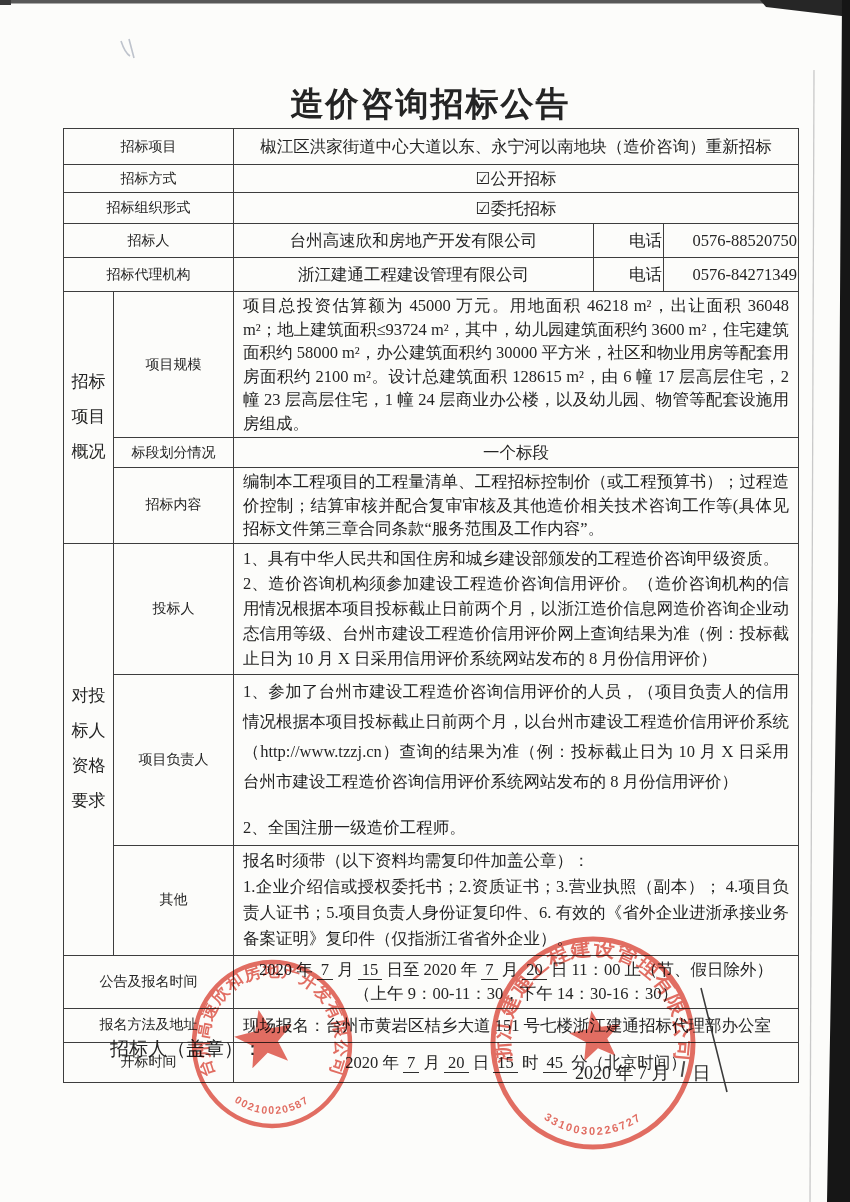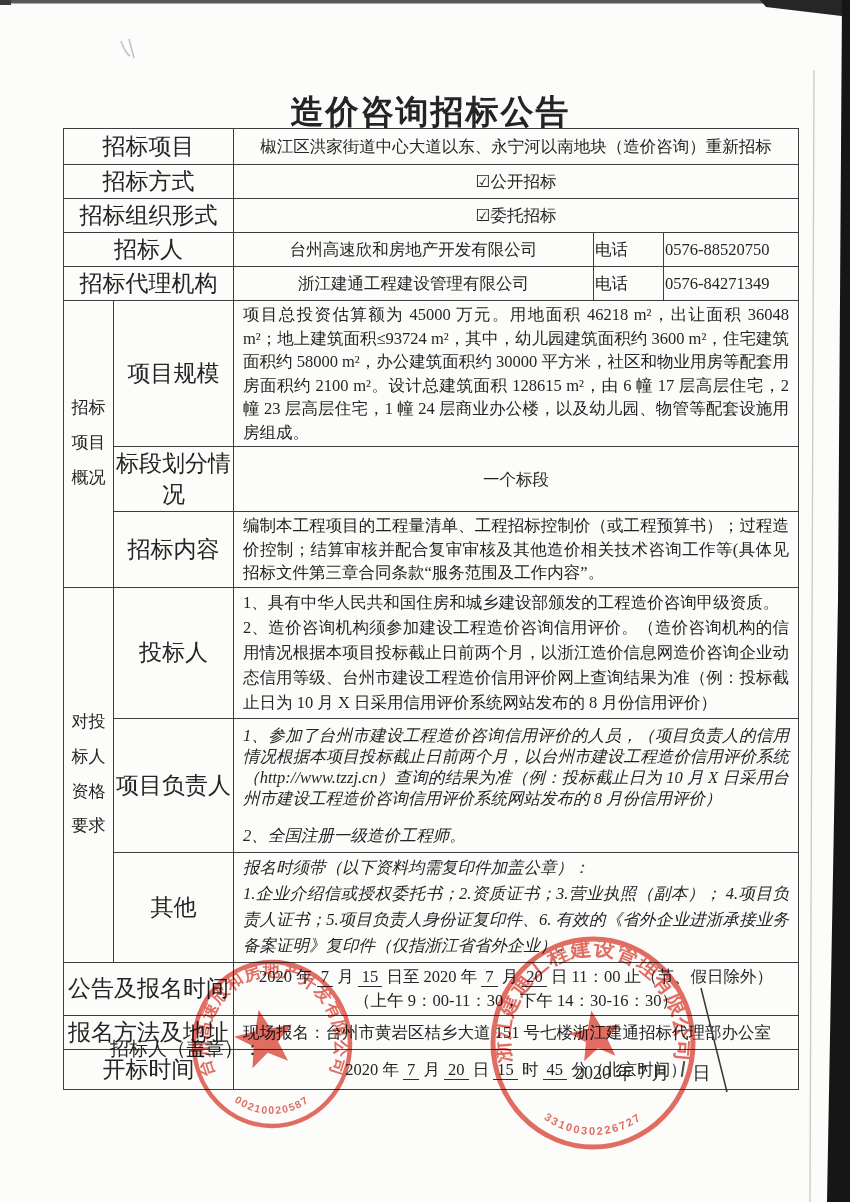--- a/index.html
+++ b/index.html
@@ -1,39 +1,39 @@
 <!DOCTYPE html>
 <html><head>
 <meta charset="utf-8">
 <style>
   html,body{margin:0;padding:0;background:#e8e8e8;}
   .page{position:relative;width:850px;height:1202px;background:#fcfcfa;overflow:hidden;
         font-family:"Liberation Serif","DejaVu Serif",serif;color:#242424;}
   .artifacts{position:absolute;left:0;top:0;z-index:5;pointer-events:none;}
 
-  .doc-title{position:absolute;left:63px;top:90px;width:735px;text-align:center;
+  .doc-title{position:absolute;left:63px;top:82px;width:735px;text-align:center;
              font-size:33px;font-weight:bold;letter-spacing:2px;z-index:1;}
 
   table.tender{position:absolute;left:63px;top:128px;width:735px;z-index:1;
                border-collapse:collapse;table-layout:fixed;}
   table.tender td{border:1.5px solid #3d3d3d;overflow:hidden;}
-  .lbl{text-align:center;vertical-align:middle;font-size:23px;}
+  .lbl{text-align:center;vertical-align:middle;font-size:14px;}
   .ct{font-size:16.5px;padding:2px 9px;vertical-align:middle;text-align:justify;line-height:23px;}
   .center{text-align:center;text-align-last:center;}
   .glabel{text-align:center;vertical-align:middle;font-size:17px;}
   .glabel span{display:inline-block;width:2.15em;word-break:break-all;line-height:2.05;text-align:center;}
   .para{display:block;}
   .mt4{margin-top:16px;}
   .u{border-bottom:1.5px solid #2e2e2e;padding:0 4px;}
   .lh235{line-height:23.5px;}
   .lh25{line-height:25px;}
-  .lh215{line-height:21px;font-style:italic;}
-  .lh26{line-height:26px;font-style:italic;}
+  .lh215{line-height:30px;}
+  .lh26{line-height:26px;}
   .lh24{line-height:24px;}
-  .phone{font-size:16.5px;text-align:left;vertical-align:middle;}
+  .phone{font-size:16.5px;text-align:right;vertical-align:middle;}
 
   .f-abs{position:absolute;z-index:2;font-size:19px;}
   .f-tenderee{left:110px;top:1036px;}
   .f-agency{left:533px;top:1033px;}
   .f-date{left:575px;top:1061px;font-size:18px;display:flex;}
   .day-mark{display:inline-block;width:2px;height:16px;background:#4a4a4a;
             transform:rotate(9deg);margin:0 9px 0 12px;}
   .f-note{left:107px;top:1080px;}
   .note-u{border-bottom:1.5px solid #2e2e2e;padding:0 11px;}
 

